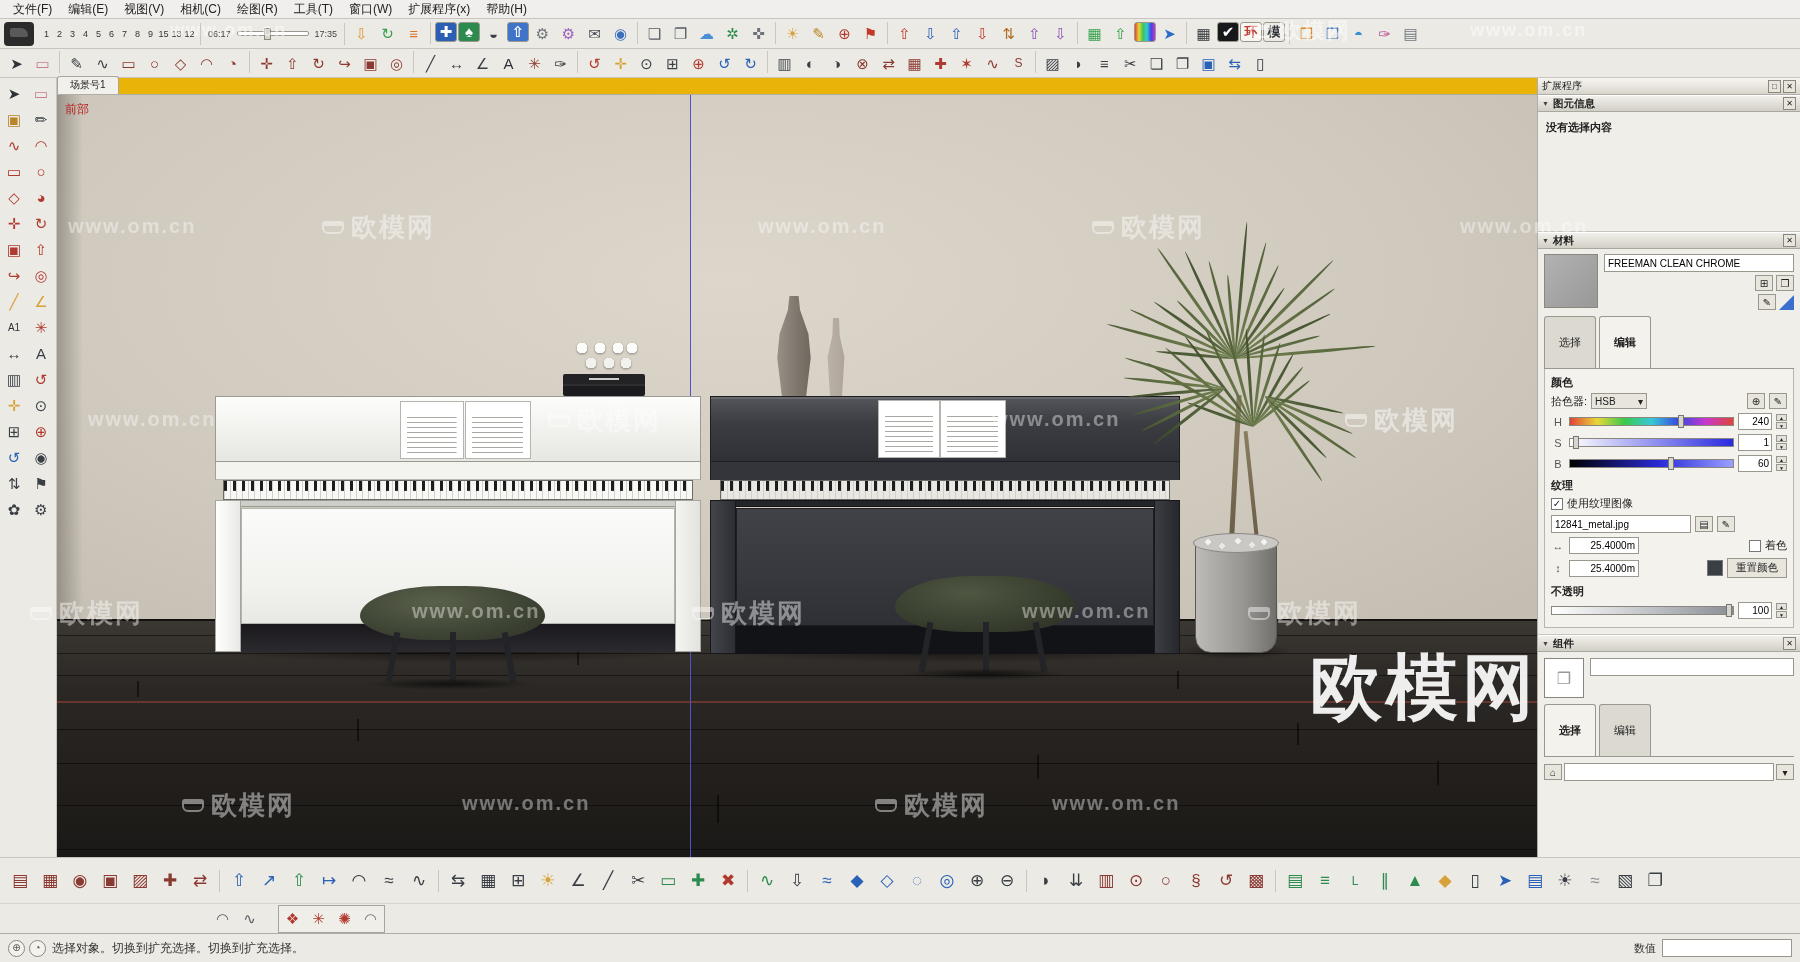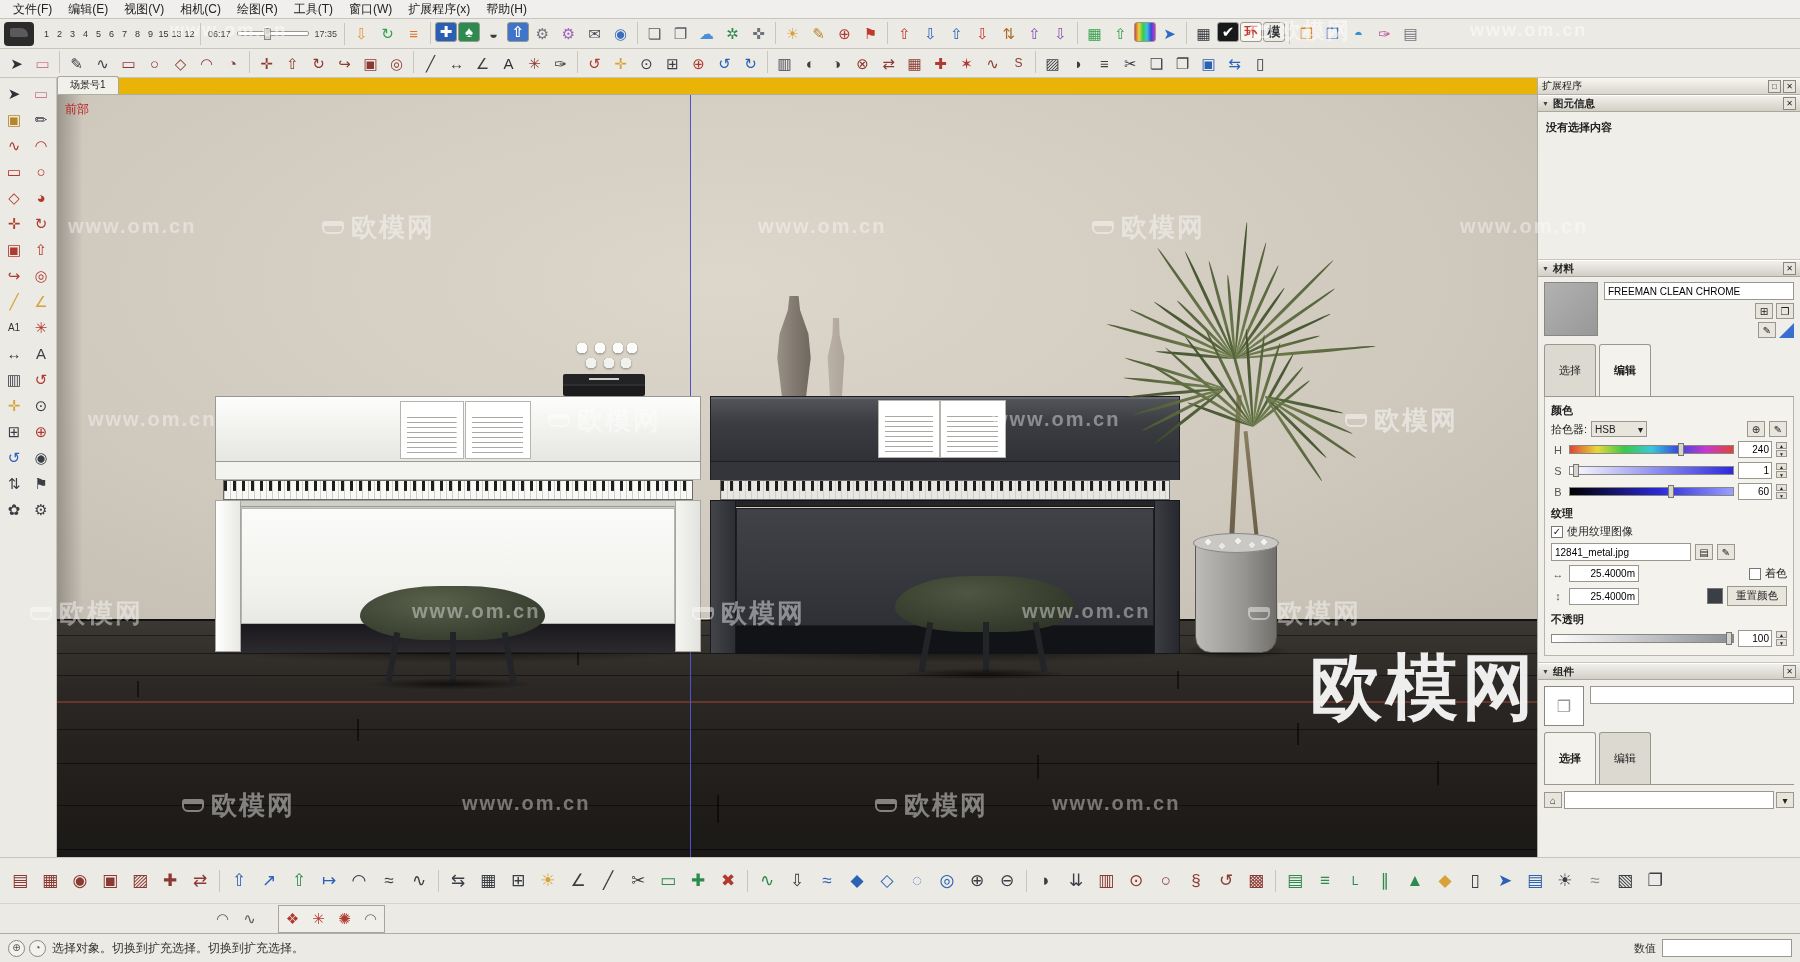--- a/index.html
+++ b/index.html
@@ -88,21 +88,21 @@
 .st2{left:1192px;top:336px;width:4px;height:104px;transform:rotate(-6deg)}
 .plant-leaves{position:absolute;left:0;top:0;width:0;height:0;z-index:7}
 .leaf{position:absolute;height:3px;border-radius:50%;background:linear-gradient(90deg,#6f7e4d,#4b5a31);transform-origin:left center;opacity:.95}
 
 .right-panel{width:263px;background:#eceae4;border-left:1px solid #b0ada5;display:flex;flex-direction:column;font-size:11px;color:#222;overflow:hidden}
 .panel-titlebar{height:17px;background:linear-gradient(#f8f6f0,#d8d5cd);border-bottom:1px solid #b0ada5;display:flex;align-items:center;padding:0 4px;font-size:10px;gap:2px}
 .sp{flex:1}
 .win-btn{width:13px;height:13px;border:1px solid #8a877f;background:#e8e5dd;font-size:8px;display:inline-flex;align-items:center;justify-content:center;cursor:pointer;flex:0 0 auto}
 .sec-header{height:17px;background:linear-gradient(#f2f0ea,#d2cfc7);border-top:1px solid #fff;border-bottom:1px solid #aaa79f;display:flex;align-items:center;gap:4px;padding:0 4px;font-size:10.5px;font-weight:bold;cursor:pointer}
 .sec-header .arr{font-size:7px;color:#444}
-.ei-body{height:148px;background:#f0eee8;border-bottom:1px solid #c8c5bd;padding:8px 8px;font-size:11px;font-weight:bold}
+.ei-body{height:120px;background:#f0eee8;border-bottom:1px solid #c8c5bd;padding:8px 8px;font-size:11px;font-weight:bold}
 .mat-body{background:#f0eee8;border-bottom:1px solid #c8c5bd;padding-bottom:6px}
 .prow{display:flex;align-items:center;gap:4px;padding:2px 6px}
 .plabel{font-weight:bold;padding:4px 6px 1px;font-size:11px}
 .mat-top{display:flex;gap:6px;padding:5px 6px 2px}
 .mat-thumb{width:54px;height:54px;background:linear-gradient(135deg,#b2b2b2,#989898);border:1px solid #8a877f;flex:0 0 auto;cursor:pointer}
 .mat-col{flex:1;display:flex;flex-direction:column;gap:3px}
 .mat-name{height:18px;border:1px solid #9a978f;background:#fff;font-size:10px;padding:0 3px;width:100%}
 .mat-btn-row{display:flex;justify-content:flex-end;gap:3px;align-items:center}
 .mini-btn{width:18px;height:16px;border:1px solid #9a978f;background:#e8e5dd;display:inline-flex;align-items:center;justify-content:center;font-size:10px;cursor:pointer}
 .blue-tri{width:0;height:0;border-left:15px solid transparent;border-bottom:15px solid #3a6fd0;cursor:pointer}

